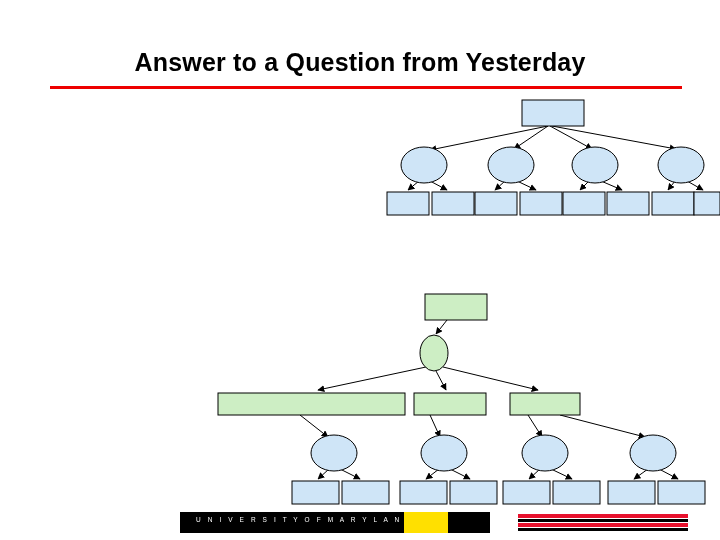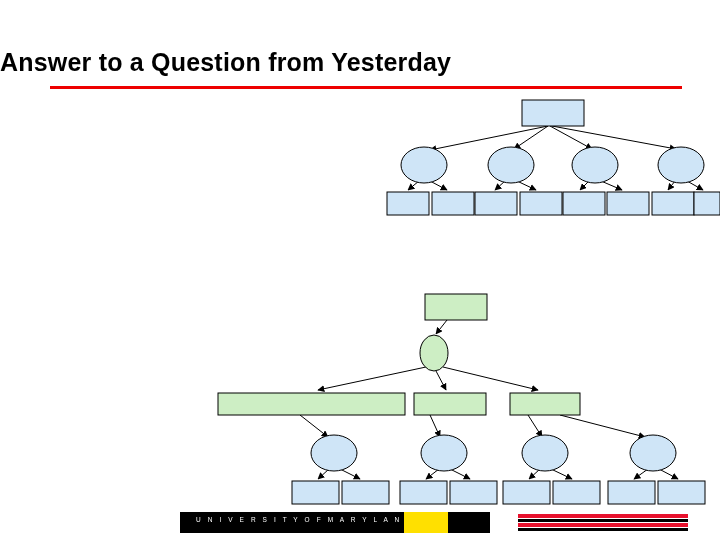--- a/index.html
+++ b/index.html
@@ -17,21 +17,21 @@
     position: relative;
     width: 720px;
     height: 540px;
     background: #ffffff;
   }
   #title {
     position: absolute;
     left: 0;
     top: 48px;
     width: 720px;
-    text-align: left;
+    text-align: center;
     font-family: "Liberation Sans", sans-serif;
     font-size: 25px;
     font-weight: bold;
     color: #000000;
     letter-spacing: 0.2px;
   }
   #title-rule {
     position: absolute;
     left: 50px;
     top: 86px;

